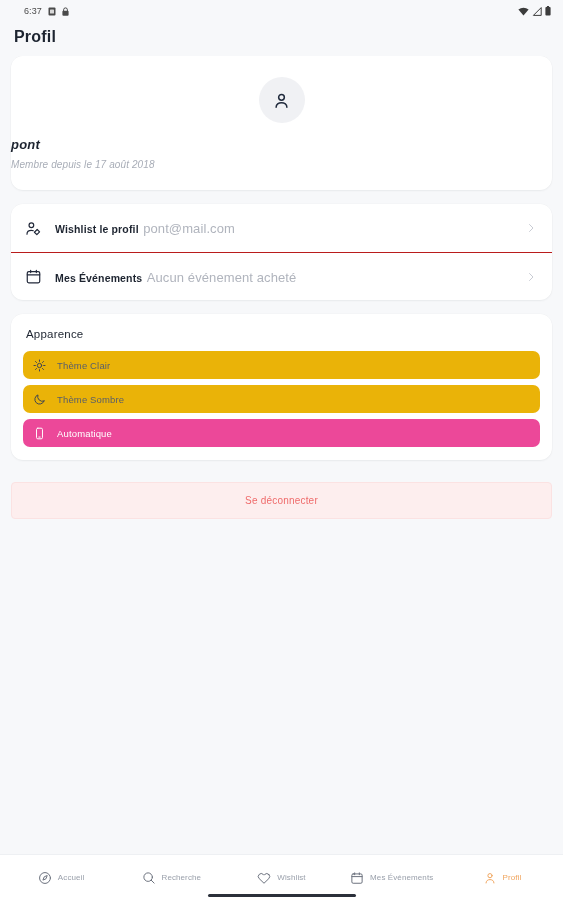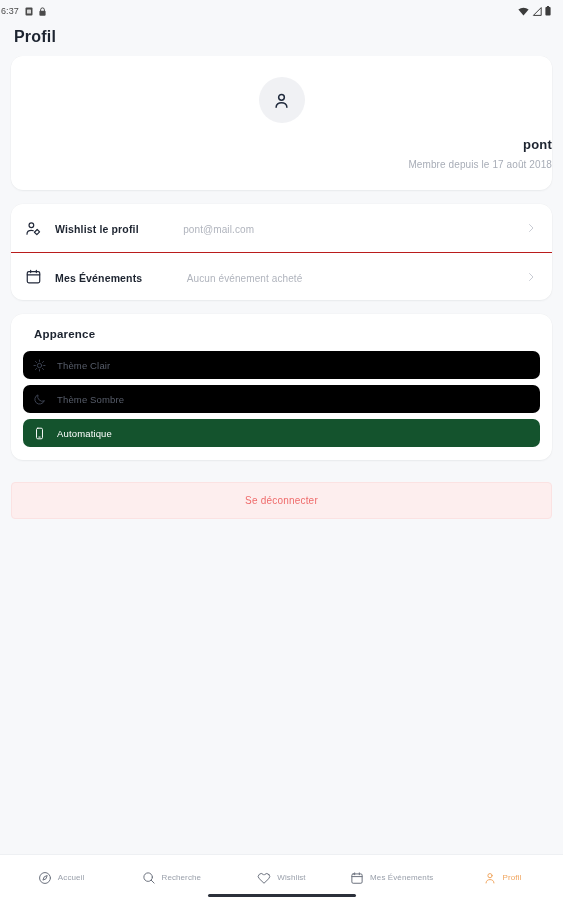--- a/index.html
+++ b/index.html
@@ -9,78 +9,78 @@
     font-family:"Liberation Sans", sans-serif;
     -webkit-font-smoothing:antialiased;
     overflow:hidden;
   }
   .screen { position:relative; width:563px; height:900px; display:flex; flex-direction:column; }
 
   
   .statusbar {
     height:22px; flex:0 0 22px;
     display:flex; align-items:center; justify-content:space-between;
-    padding:0 12px 0 1px;
+    padding:0 12px 0 24px;
   }
   .sb-left { display:flex; align-items:center; gap:6px; }
   .sb-time { font-size:9px; color:#4a4a4a; letter-spacing:.1px; }
   .sb-right { display:flex; align-items:center; gap:3px; }
   .ico { display:inline-block; line-height:0; }
 
   
   .page-header { padding:6px 14px 10px; flex:0 0 auto; }
   .page-title { font-size:16px; font-weight:bold; color:#1d2430; letter-spacing:.2px; }
 
   
   .content { flex:1 1 auto; padding:0 11px; overflow:hidden; }
 
   .card {
     background:#ffffff;
     border-radius:12px;
     box-shadow:0 1px 2px rgba(22,30,46,.05), 0 0 0 .5px rgba(22,30,46,.025);
   }
 
   
-  .profile-card { padding:21px 0 20px; text-align:right; margin-bottom:14px; }
+  .profile-card { padding:21px 0 20px; text-align:left; margin-bottom:14px;font-style:italic; }
   .avatar {
     width:46px; height:46px; border-radius:50%;
     background:#f0f1f4;
     margin:0 auto 14px;
     display:flex; align-items:center; justify-content:center;
   }
   .profile-name { font-size:13px; font-weight:bold; color:#1d2430; margin-bottom:7px; letter-spacing:.2px; }
   .profile-since { font-size:10px; color:#a8adb7; letter-spacing:.1px; }
 
   
   .menu-card { margin-bottom:14px; overflow:hidden; }
   .menu-row {
     display:flex; align-items:center;
     padding:12px 15px 12px 14px;
     min-height:48px;
   }
   .menu-row + .menu-row { border-top:1px solid #b91c1c; }
   .menu-ico { width:30px; flex:0 0 30px; display:flex; align-items:center; }
   .menu-text { flex:1 1 auto; min-width:0; }
   .menu-title { font-size:10.5px; font-weight:bold; color:#1d2430; letter-spacing:.15px; margin-bottom:3px; }
-  .menu-sub { font-size:10px; color:#b0b4bd; letter-spacing:.1px;margin-left:40px; }
+  .menu-sub { font-size:13px; color:#b0b4bd; letter-spacing:.1px; }
   .chev { flex:0 0 auto; display:flex; align-items:center; }
 
   
   .appearance-card { padding:13px 12px 13px; margin-bottom:22px; }
-  .section-title { font-size:11.5px; font-weight:bold; color:#1d2430; padding:1px 3px 11px; letter-spacing:.2px;margin-left:8px; }
+  .section-title { font-size:11.5px; font-weight:normal; color:#1d2430; padding:1px 3px 11px; letter-spacing:.2px; }
   .theme-row {
     display:flex; align-items:center;
     height:28px;
     border-radius:7px;
     padding:0 10px;
     margin-bottom:6px;
-    background:#000000;
+    background:#eab308;
   }
   .theme-row:last-child { margin-bottom:0; }
-  .theme-row.active { background:#14532d; }
+  .theme-row.active { background:#ec4899; }
   .theme-ico { width:24px; flex:0 0 24px; display:flex; align-items:center; }
   .theme-label { font-size:9.5px; color:#585e6b; letter-spacing:.15px; }
   .theme-row.active .theme-label { color:#ffffff; }
 
   
   .logout {
     display:flex; align-items:center; justify-content:center;
     height:37px;
     border-radius:4px;
     background:#fdeeee;

